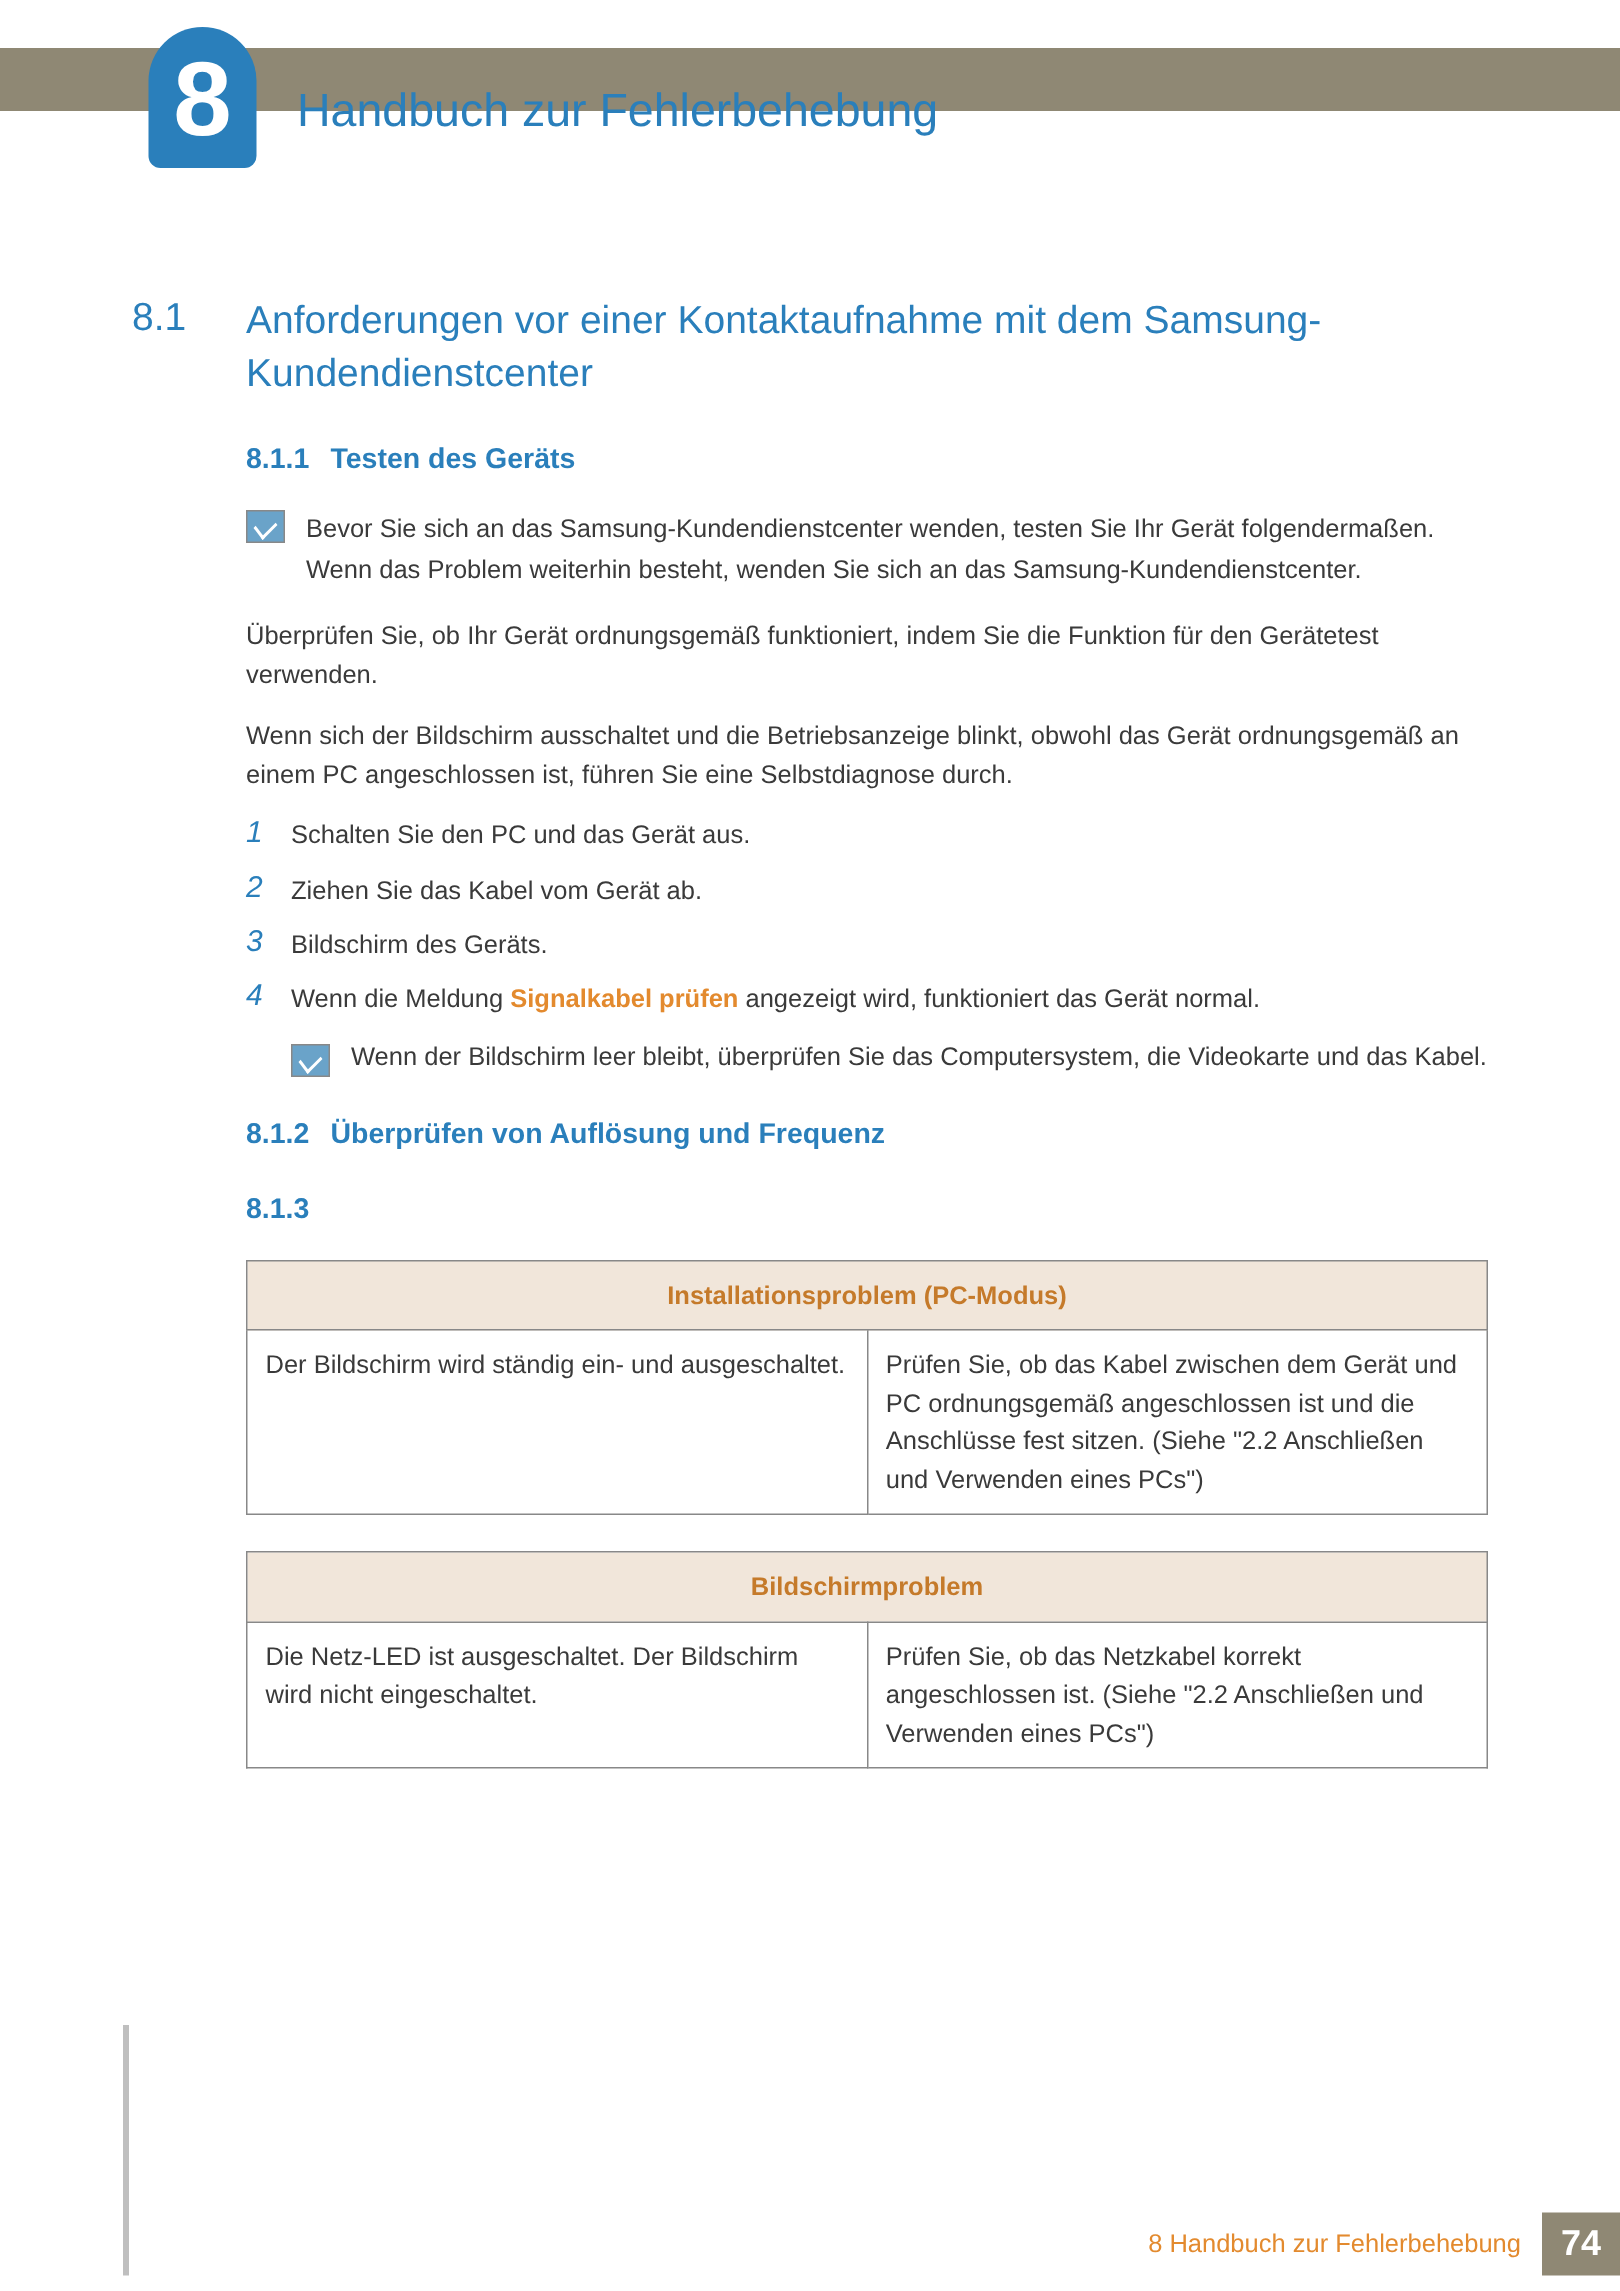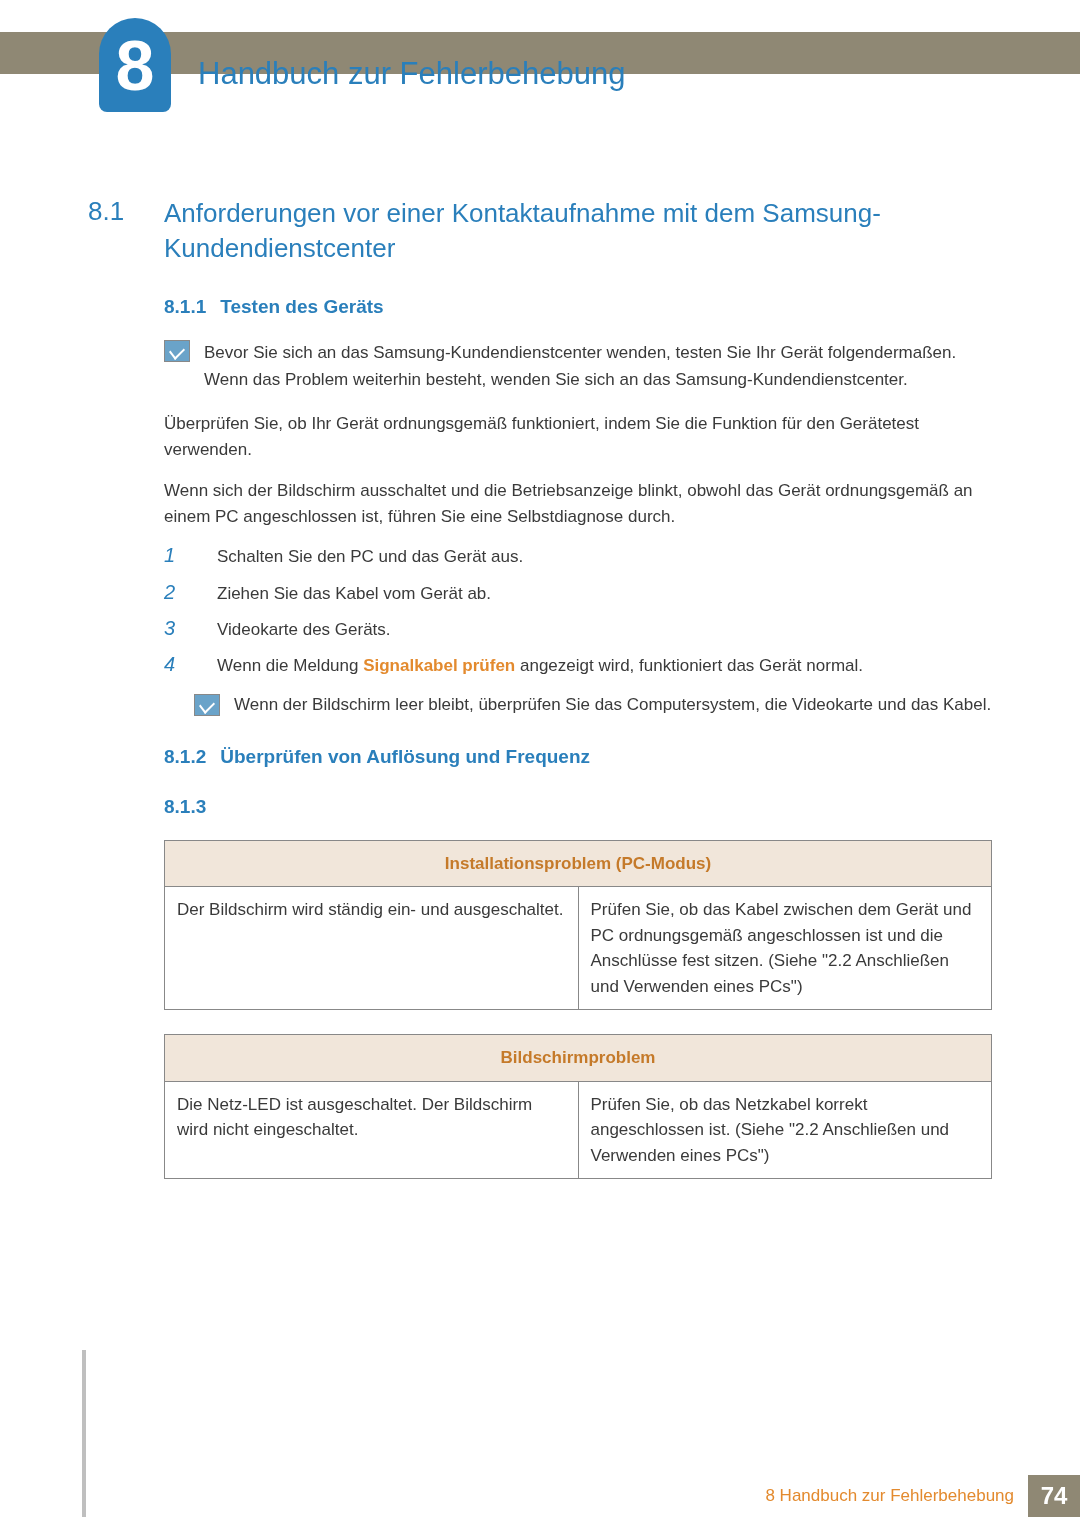--- a/index.html
+++ b/index.html
@@ -112,26 +112,26 @@
     align-items: flex-start;
   }
   .num-li .n {
     color: #2a7fbb;
     font-size: 20px;
     font-style: italic;
     font-weight: normal;
     width: 30px;
     flex-shrink: 0;
   }
-  .num-li .li-text { flex: 1; margin-left: 23px; }
+  .num-li .li-text { flex: 1; }
   .highlight-orange { color: #e38a2e; font-weight: bold; }
   .nested-note {
     display: flex;
     margin: 8px 0 0 106px;
-    align-items: center;
+    align-items: flex-end;
   }
   .nested-note .note-icon { margin-right: 14px; }
   .tbl {
     margin: 16px 0 24px 76px;
     border-collapse: collapse;
     width: calc(100% - 76px);
   }
   .tbl th, .tbl td {
     border: 1px solid #888;
     padding: 10px 12px;
@@ -213,21 +213,21 @@
     <li class="num-li">
       <span class="n">1</span>
       <span class="li-text">Schalten Sie den PC und das Gerät aus.</span>
     </li>
     <li class="num-li">
       <span class="n">2</span>
       <span class="li-text">Ziehen Sie das Kabel vom Gerät ab.</span>
     </li>
     <li class="num-li">
       <span class="n">3</span>
-      <span class="li-text">Videokarte des Geräts.</span>
+      <span class="li-text">Bildschirm des Geräts.</span>
     </li>
     <li class="num-li">
       <span class="n">4</span>
       <span class="li-text">
         <span>Wenn die Meldung </span><span class="highlight-orange">Signalkabel prüfen</span><span> angezeigt wird, funktioniert das Gerät normal.</span>
       </span>
     </li>
   </ol>
 
   <div class="nested-note">

